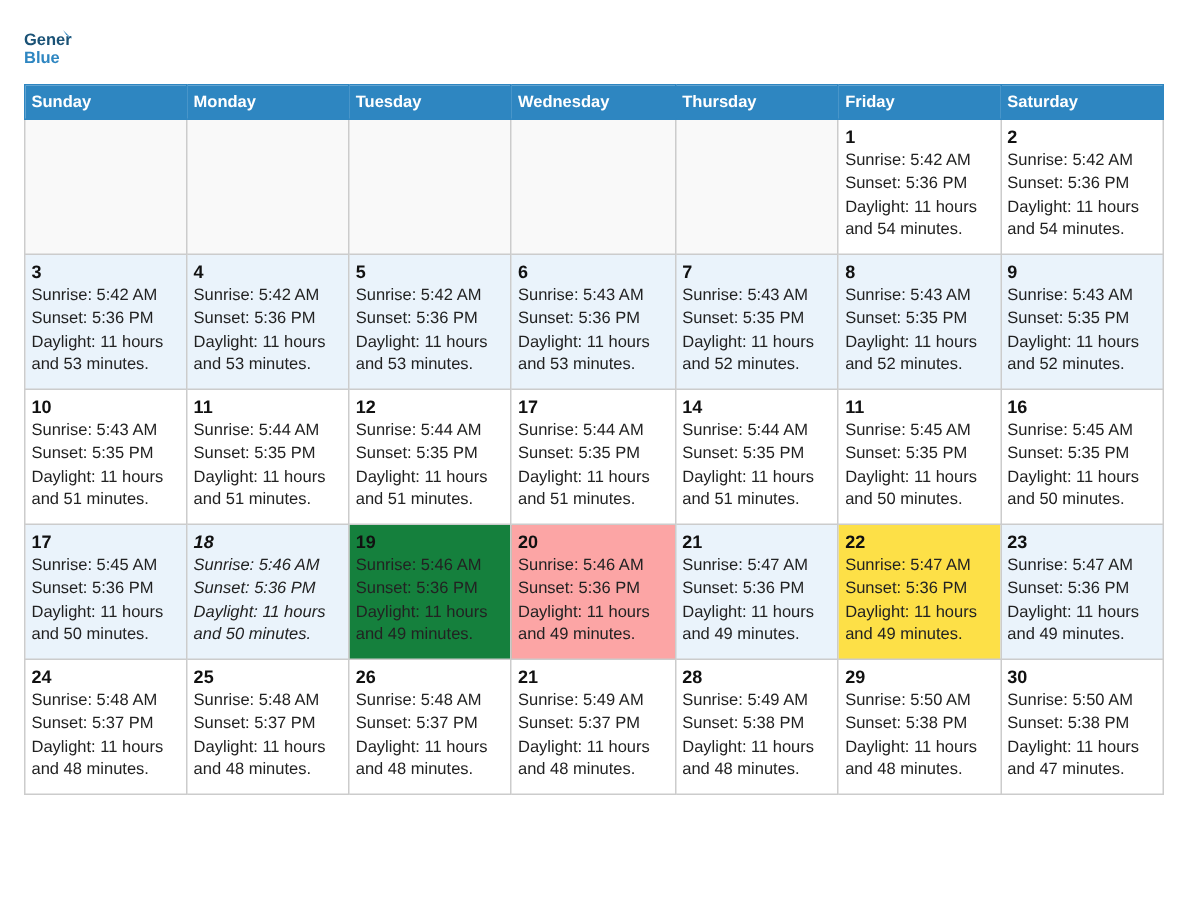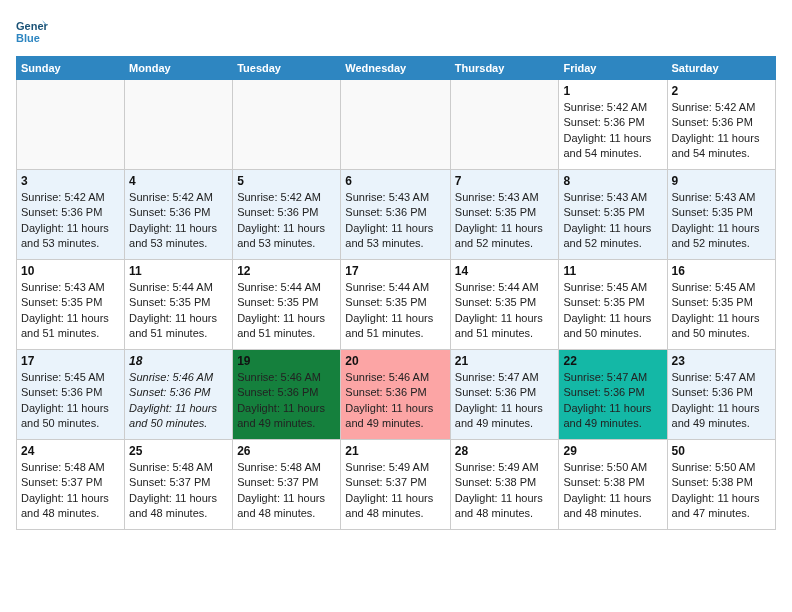--- a/index.html
+++ b/index.html
@@ -213,21 +213,21 @@
           <div class="day-info">Sunrise: 5:46 AM<br>Sunset: 5:36 PM<br>Daylight: 11 hours and 49 minutes.</div>
         </td>
         <td style="background: #fca5a5;">
           <div class="day-num">20</div>
           <div class="day-info">Sunrise: 5:46 AM<br>Sunset: 5:36 PM<br>Daylight: 11 hours and 49 minutes.</div>
         </td>
         <td style="background: rgb(234, 243, 251);">
           <div class="day-num">21</div>
           <div class="day-info">Sunrise: 5:47 AM<br>Sunset: 5:36 PM<br>Daylight: 11 hours and 49 minutes.</div>
         </td>
-        <td style="background: #14b8a6;">
+        <td style="background: #fde047;">
           <div class="day-num">22</div>
           <div class="day-info">Sunrise: 5:47 AM<br>Sunset: 5:36 PM<br>Daylight: 11 hours and 49 minutes.</div>
         </td>
         <td style="background: rgb(234, 243, 251);">
           <div class="day-num">23</div>
           <div class="day-info">Sunrise: 5:47 AM<br>Sunset: 5:36 PM<br>Daylight: 11 hours and 49 minutes.</div>
         </td>
       </tr>
       <tr>
         <td>
@@ -248,18 +248,18 @@
         </td>
         <td>
           <div class="day-num">28</div>
           <div class="day-info">Sunrise: 5:49 AM<br>Sunset: 5:38 PM<br>Daylight: 11 hours and 48 minutes.</div>
         </td>
         <td>
           <div class="day-num">29</div>
           <div class="day-info">Sunrise: 5:50 AM<br>Sunset: 5:38 PM<br>Daylight: 11 hours and 48 minutes.</div>
         </td>
         <td>
-          <div class="day-num">50</div>
+          <div class="day-num">30</div>
           <div class="day-info">Sunrise: 5:50 AM<br>Sunset: 5:38 PM<br>Daylight: 11 hours and 47 minutes.</div>
         </td>
       </tr>
     </tbody>
 </table>
 
 </body></html>

